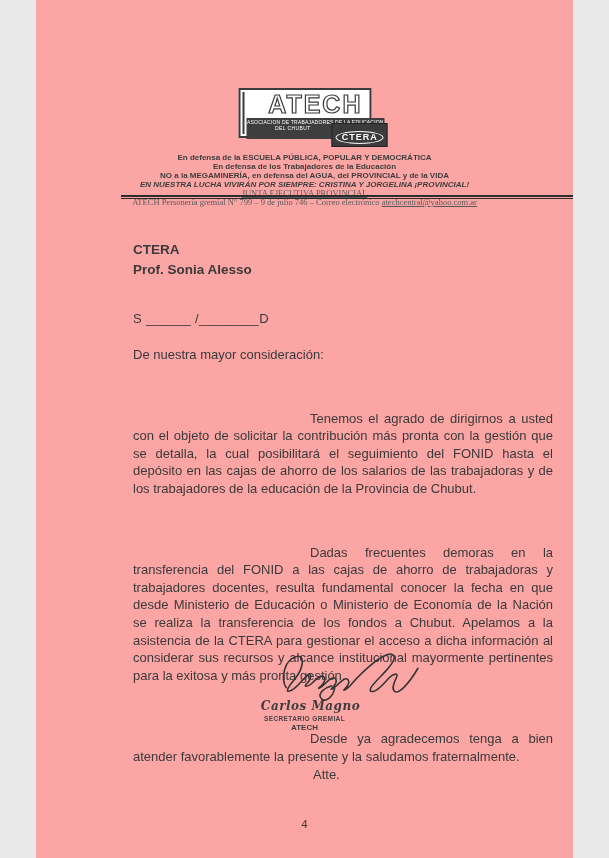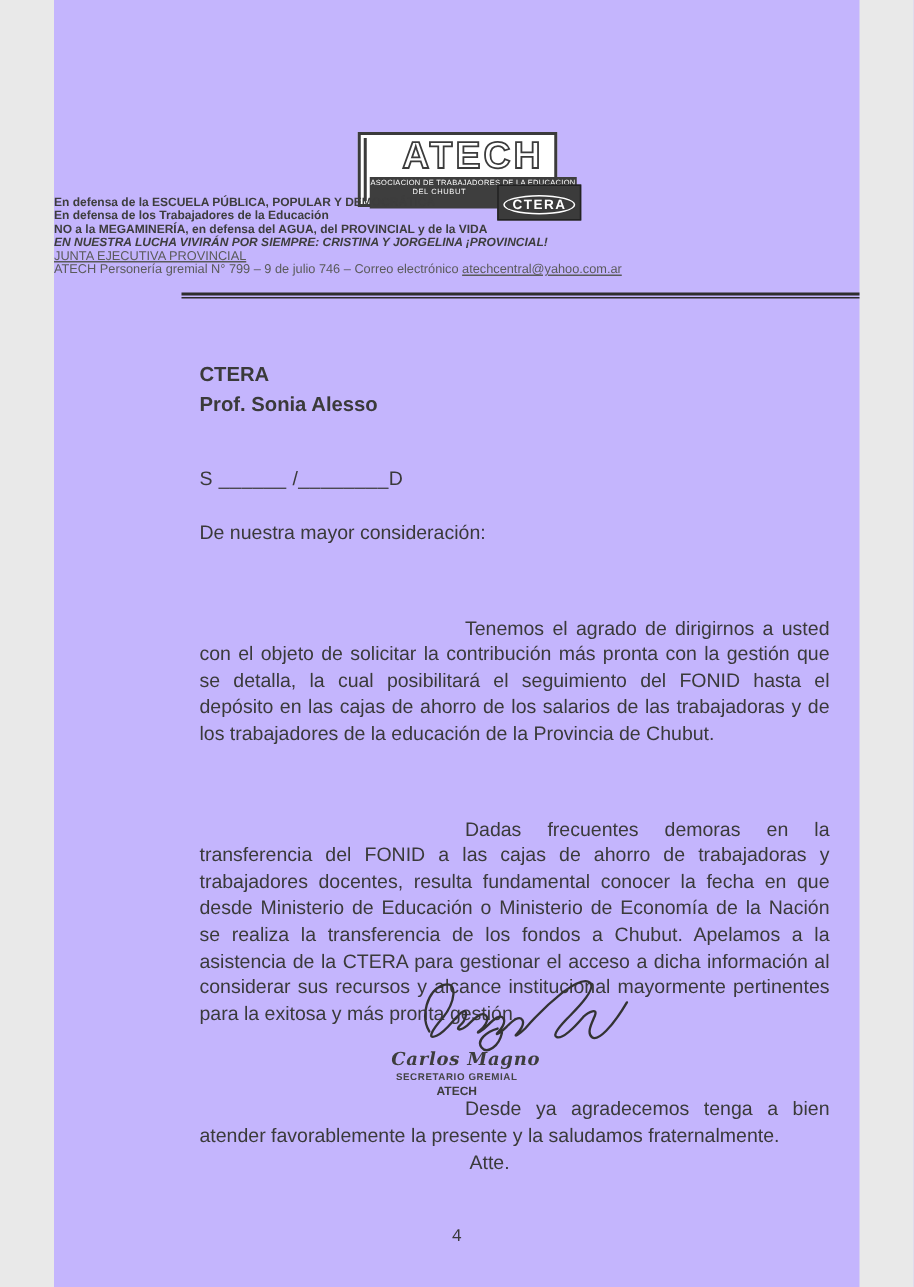--- a/index.html
+++ b/index.html
@@ -1,21 +1,21 @@
 <!DOCTYPE html>
 <html><head>
 <meta charset="utf-8">
 <style>
   * { margin:0; padding:0; box-sizing:border-box; }
   html,body { background:#e9e9e9; }
   .page {
     position:relative;
     width:537px; height:858px;
     margin:0 auto;
-    background:#c4b5fd;
+    background:#fca5a5;
     font-family:"Liberation Sans", sans-serif;
     color:#3a3a3a;
     overflow:hidden;
   }
 
   
   .logo {
     position:absolute; top:88px; left:50%; transform:translateX(-50%);
     width:133px; height:50px;
     border:2px solid #3b3b3b;
@@ -43,25 +43,25 @@
     position:absolute; right:-3px; bottom:-8px;
     background:#3b3b3b; padding:2px 3px; border:1px solid #222;
   }
   .ctera-badge span {
     display:inline-block; border:1px solid #fff; border-radius:50%;
     padding:0 5px; color:#fff; font-weight:bold; font-size:9px;
     line-height:11px; letter-spacing:1px;
   }
 
   
-  .header-lines { position:absolute; top:130px; left:0; width:100%; }
+  .header-lines { position:absolute; top:153px; left:0; width:100%; text-align:center; }
   .hl { font-size:8px; line-height:9px; font-weight:bold; color:#3d3d3d; }
   .hl-italic { font-style:italic; }
   .hl-serif {
-    font-family:Liberation Sans, sans-serif; font-weight:normal;
+    font-family:Liberation Serif, serif; font-weight:normal;
     color:#5a5a5a; font-size:8.5px; line-height:9px;
   }
   .hl-underline { text-decoration:underline; }
   .hl-email { text-decoration:underline; }
 
   
   .rule { position:absolute; top:195px; left:85px; width:457px; }
   .rule-thick { border-top:2.5px solid #2d2d2d; }
   .rule-thin { margin-top:1px; border-top:1px solid #2d2d2d; }
 

